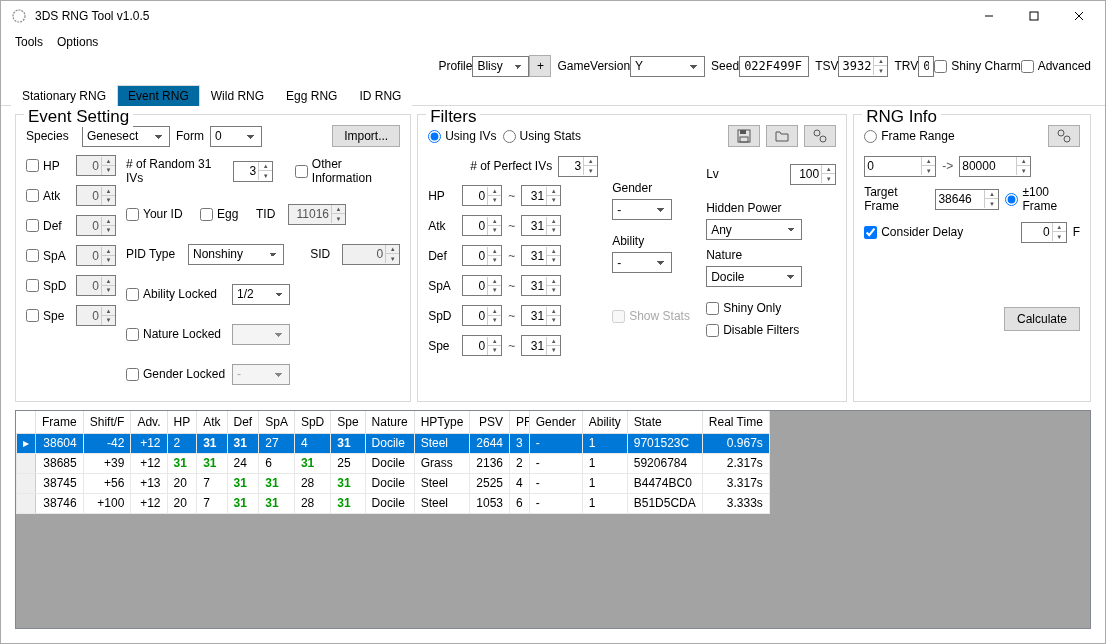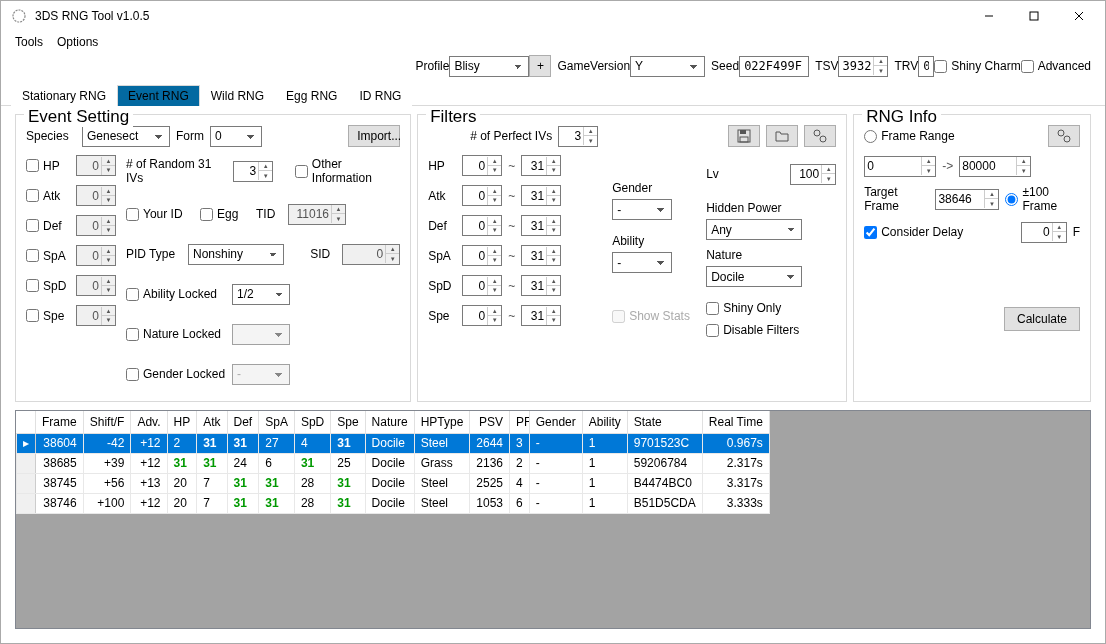--- a/index.html
+++ b/index.html
@@ -86,21 +86,21 @@
     </div>
   </div>
 
   <div class="menubar">
     <span>Tools</span>
     <span>Options</span>
   </div>
 
   <div class="toolbar-row">
     <span class="lbl">Profile</span>
-    <select class="combo" style="width:80px"><option>Blisy</option></select>
+    <select class="combo" style="width:57px"><option>Blisy</option></select>
     <button class="btn" style="width:22px;padding:0">+</button>
     <span class="lbl">GameVersion</span>
     <select class="combo" style="width:75px"><option>Y</option></select>
     <span class="lbl">Seed</span>
     <input class="txtin mono" style="width: 70px;" value="022F499F">
     <span class="lbl">TSV</span>
     <span class="spin-wrap">
         <input class="mono" style="width: 34px;" value="3932">
         <span class="ar">
           <span>▲</span>
@@ -131,21 +131,21 @@
     <div class="panels">
 
       <div class="grp eventset">
         <span class="legend">Event Setting</span>
         <div class="row">
           <span class="lbl" style="width:50px">Species</span>
           <select class="combo" style="width:88px"><option>Genesect</option></select>
           <span class="lbl">Form</span>
           <select class="combo" style="width:52px"><option>0</option></select>
           <span style="flex:1"></span>
-          <button class="btn" style="width:52px">Import...</button>
+          <button class="btn" style="width:68px">Import...</button>
         </div>
         <div style="display:flex;gap:10px">
           <div class="ivcol" id="iv-lock-col">
               <div class="ivrow">
                 <label class="chk" style="width:44px">
                   <input type="checkbox" style="">
                   <span>HP</span>
                 </label>
                 <span class="spin-wrap dis">
                   <input disabled="" value="0" style="">
@@ -290,20 +290,30 @@
               <select class="combo" style="width:58px;background-color:#f0f0f0;color:#888" disabled=""><option>-</option></select>
             </div>
           </div>
         </div>
       </div>
 
       <div class="grp filters">
         <span class="legend">Filters</span>
         <div style="display:flex;gap:14px">
           <div style="width:170px">
+            <div class="row">
+              <label class="radio">
+                  <input type="radio" checked="" style="">
+                  <span>Using IVs</span>
+                </label>
+              <label class="radio">
+                  <input type="radio" style="">
+                  <span>Using Stats</span>
+                </label>
+            </div>
             <div class="row" style="justify-content:flex-end">
               <span class="lbl"># of Perfect IVs</span>
               <span class="spin-wrap">
                   <input value="3" style="">
                   <span class="ar">
                     <span>▲</span>
                     <span>▼</span>
                   </span>
                 </span>
             </div>

